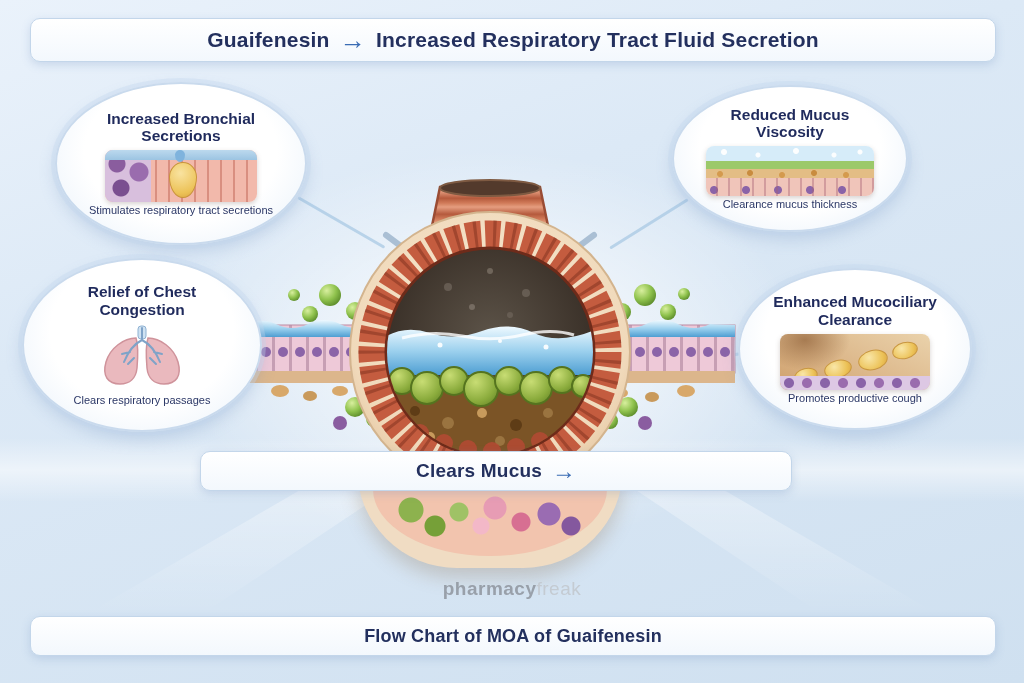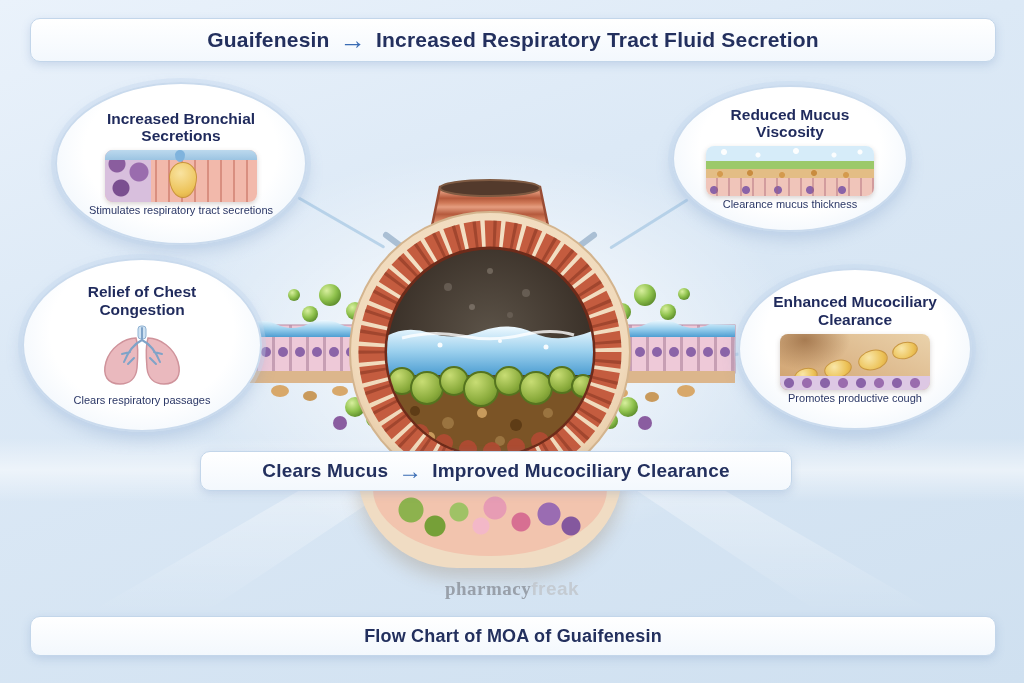--- a/index.html
+++ b/index.html
@@ -139,22 +139,22 @@
       radial-gradient(circle at 62px 104px,#76a038 0 10px,rgba(0,0,0,0) 11px),
       radial-gradient(circle at 86px 90px,#9fc266 0 9px,rgba(0,0,0,0) 10px),
       radial-gradient(circle at 108px 104px,#f3b8c8 0 8px,rgba(0,0,0,0) 9px),
       radial-gradient(circle at 122px 86px,#e79cb4 0 11px,rgba(0,0,0,0) 12px),
       radial-gradient(circle at 148px 100px,#d76f92 0 9px,rgba(0,0,0,0) 10px),
       radial-gradient(circle at 176px 92px,#9a6cb2 0 11px,rgba(0,0,0,0) 12px),
       radial-gradient(circle at 198px 104px,#84589e 0 9px,rgba(0,0,0,0) 10px); }
   
   .watermark { position:absolute; left:0; top:578px; width:1024px; text-align:center;
     font-size:19px; letter-spacing:.5px; opacity:.85; }
-  .watermark .wm-bold  { color:#8f959e; font-weight:700;font-family:Liberation Serif, serif; }
-  .watermark .wm-light { color:#c2c7cd; font-weight:700; }
+  .watermark .wm-bold  { color:#8f959e; font-weight:700; }
+  .watermark .wm-light { color:#c2c7cd; font-weight:400; }
 </style>
 </head>
 <body>
 
 <div id="canvas">
 
   <div class="center-glow"></div>
   <div class="mid-glow"></div>
   <div class="beam beam-left"></div>
   <div class="beam beam-right"></div>
@@ -310,21 +310,20 @@
 
   <div class="banner top-banner">
     <span>Guaifenesin</span>
     <span class="arrow">→</span>
     <span>Increased Respiratory Tract Fluid Secretion</span>
   </div>
 
   <div class="banner middle-banner">
     <span>Clears Mucus</span>
     <span class="arrow">→</span>
-    <span>Improved Mucociliary Clearance</span>
   </div>
 
   <div class="callout callout-tl">
     <div class="callout-title">Increased Bronchial Secretions</div>
     <div class="illus illus-tl">
       <div class="purple-cells"></div>
       <div class="surface"></div>
       <div class="gland-drop"></div>
       <div class="blue-drop"></div>
     </div>

